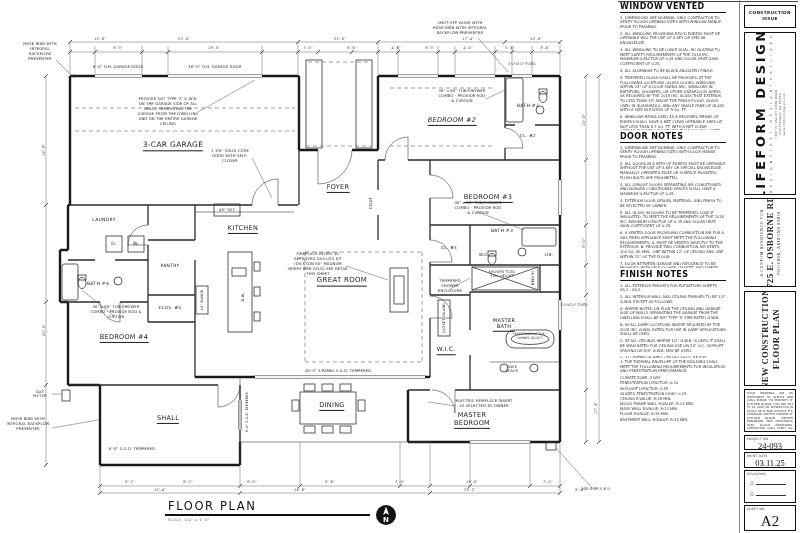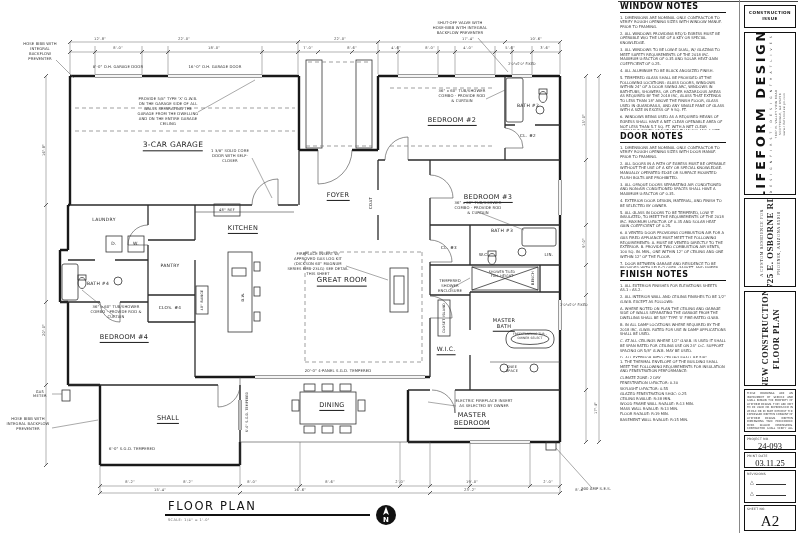--- a/index.html
+++ b/index.html
@@ -178,24 +178,24 @@
       M597,78l4,-4 M597,444l4,-4"></path>
 
     <path fill="none" stroke="#555" stroke-width="0.5" d="
       M198,112L255,80 M252,158L272,198 M478,38L508,72 M56,60L74,78 M52,428L98,420
       M346,266L388,280 M456,406L428,402 M592,488L556,448 M486,99L505,90
       M114,316L82,290 M478,212L524,230 M450,289L470,278 M52,394L62,394"></path>
   </svg>
 
   <div id="plan-labels">
       <div class="plan-lbl ul" style="left: 173px; top: 146px; font-size: 7.5px;">3-CAR GARAGE</div>
-      <div class="plan-lbl ul" style="left: 338px; top: 196px; font-size: 6.5px; text-align: right;">FOYER</div>
+      <div class="plan-lbl ul" style="left: 338px; top: 188px; font-size: 6.5px; text-align: right;">FOYER</div>
       <div class="plan-lbl ul" style="left: 243px; top: 229px; font-size: 6.5px;">KITCHEN</div>
       <div class="plan-lbl ul" style="left: 342px; top: 281px; font-size: 7px;">GREAT ROOM</div>
-      <div class="plan-lbl ul" style="left: 452px; top: 121px; font-size: 6.5px;">BEDROOM #2</div>
+      <div class="plan-lbl ul" style="left: 452px; top: 121px; font-size: 6.5px; font-style: italic;">BEDROOM #2</div>
       <div class="plan-lbl ul" style="left: 488px; top: 198px; font-size: 6.5px;">BEDROOM #3</div>
       <div class="plan-lbl ul" style="left: 124px; top: 338px; font-size: 6.5px;">BEDROOM #4</div>
       <div class="plan-lbl ul" style="left: 168px; top: 419px; font-size: 6.5px;">SHALL</div>
       <div class="plan-lbl ul" style="left: 332px; top: 406px; font-size: 6.5px;">DINING</div>
       <div class="plan-lbl ul" style="left: 472px; top: 420px; font-size: 6.5px;">MASTER
 BEDROOM</div>
       <div class="plan-lbl ul" style="left: 504px; top: 324px; font-size: 5px;">MASTER
 BATH</div>
       <div class="plan-lbl ul" style="left: 446px; top: 350px; font-size: 6px;">W.I.C.</div>
       <div class="plan-lbl" style="left: 104px; top: 220px; font-size: 4.5px;">LAUNDRY</div>
@@ -268,21 +268,21 @@
       <div class="dim-lbl" style="left: 580px; top: 490px; font-size: 3.6px;">8'-4"</div>
       <div class="dim-lbl rot" style="left: 44px; top: 150px; font-size: 3.6px;">16'-8"</div>
       <div class="dim-lbl rot" style="left: 44px; top: 330px; font-size: 3.6px;">20'-0"</div>
       <div class="dim-lbl rot" style="left: 584px; top: 120px; font-size: 3.6px;">15'-0"</div>
       <div class="dim-lbl rot" style="left: 584px; top: 243px; font-size: 3.6px;">9'-0"</div>
       <div class="dim-lbl rot" style="left: 596px; top: 408px; font-size: 3.6px;">17'-4"</div>
     </div>
 
   <div id="notes-col">
       <div class="note-sec" style="top: 0px; height: 128px;">
-        <div class="nh">WINDOW NOTES</div>
+        <div class="nh">WINDOW VENTED</div>
         <div class="note-item">1. DIMENSIONS ARE NOMINAL ONLY. CONTRACTOR TO VERIFY ROUGH OPENING SIZES WITH WINDOW MANUF. PRIOR TO FRAMING.</div>
         <div class="note-item">2. ALL WINDOWS PROVIDING REQ'D EGRESS MUST BE OPERABLE W/O THE USE OF A KEY OR SPECIAL KNOWLEDGE.</div>
         <div class="note-item">3. ALL WINDOWS TO BE LOW-E DUAL, W/ GLAZING TO MEET SAFETY REQUIREMENTS OF THE 2018 IRC. MAXIMUM U-FACTOR OF 0.35 AND SOLAR HEAT GAIN COEFFICIENT OF 0.25.</div>
         <div class="note-item">4. ALL ALUMINUM TO BE BLACK ANODIZED FINISH.</div>
         <div class="note-item">5. TEMPERED GLASS SHALL BE PROVIDED AT THE FOLLOWING LOCATIONS: GLASS DOORS, WINDOWS WITHIN 24" OF A DOOR SWING ARC, WINDOWS IN BATHTUBS, SHOWERS, OR OTHER HAZARDOUS AREAS AS REQUIRED BY THE 2018 IRC, GLASS THAT EXTENDS TO LESS THAN 18" ABOVE THE FINISH FLOOR, GLASS USED IN GUARDRAILS, AND ANY SINGLE PANE OF GLASS WITH A SIZE IN EXCESS OF 9 SQ. FT.</div>
         <div class="note-item">6. WINDOWS BEING USED AS A REQUIRED MEANS OF EGRESS SHALL HAVE A NET CLEAR OPENABLE AREA OF NOT LESS THAN 5.7 SQ. FT. WITH A NET CLEAR OPENABLE WIDTH OF NOT LESS THAN 20" AND A NET CLEAR OPENABLE HEIGHT OF NOT LESS THAN 24" AND WITH A SILL NOT EXCEEDING 44" HIGH AS MEASURED FROM THE INTERIOR FINISH FLOOR.</div>
       </div>
       <div class="note-sec" style="top: 268px; height: 88px;">
         <div class="nh">FINISH NOTES</div>
         <div class="note-item">1. ALL EXTERIOR FINISHES FOR ELEVATIONS SHEETS AS.1 - AS.2.</div>

